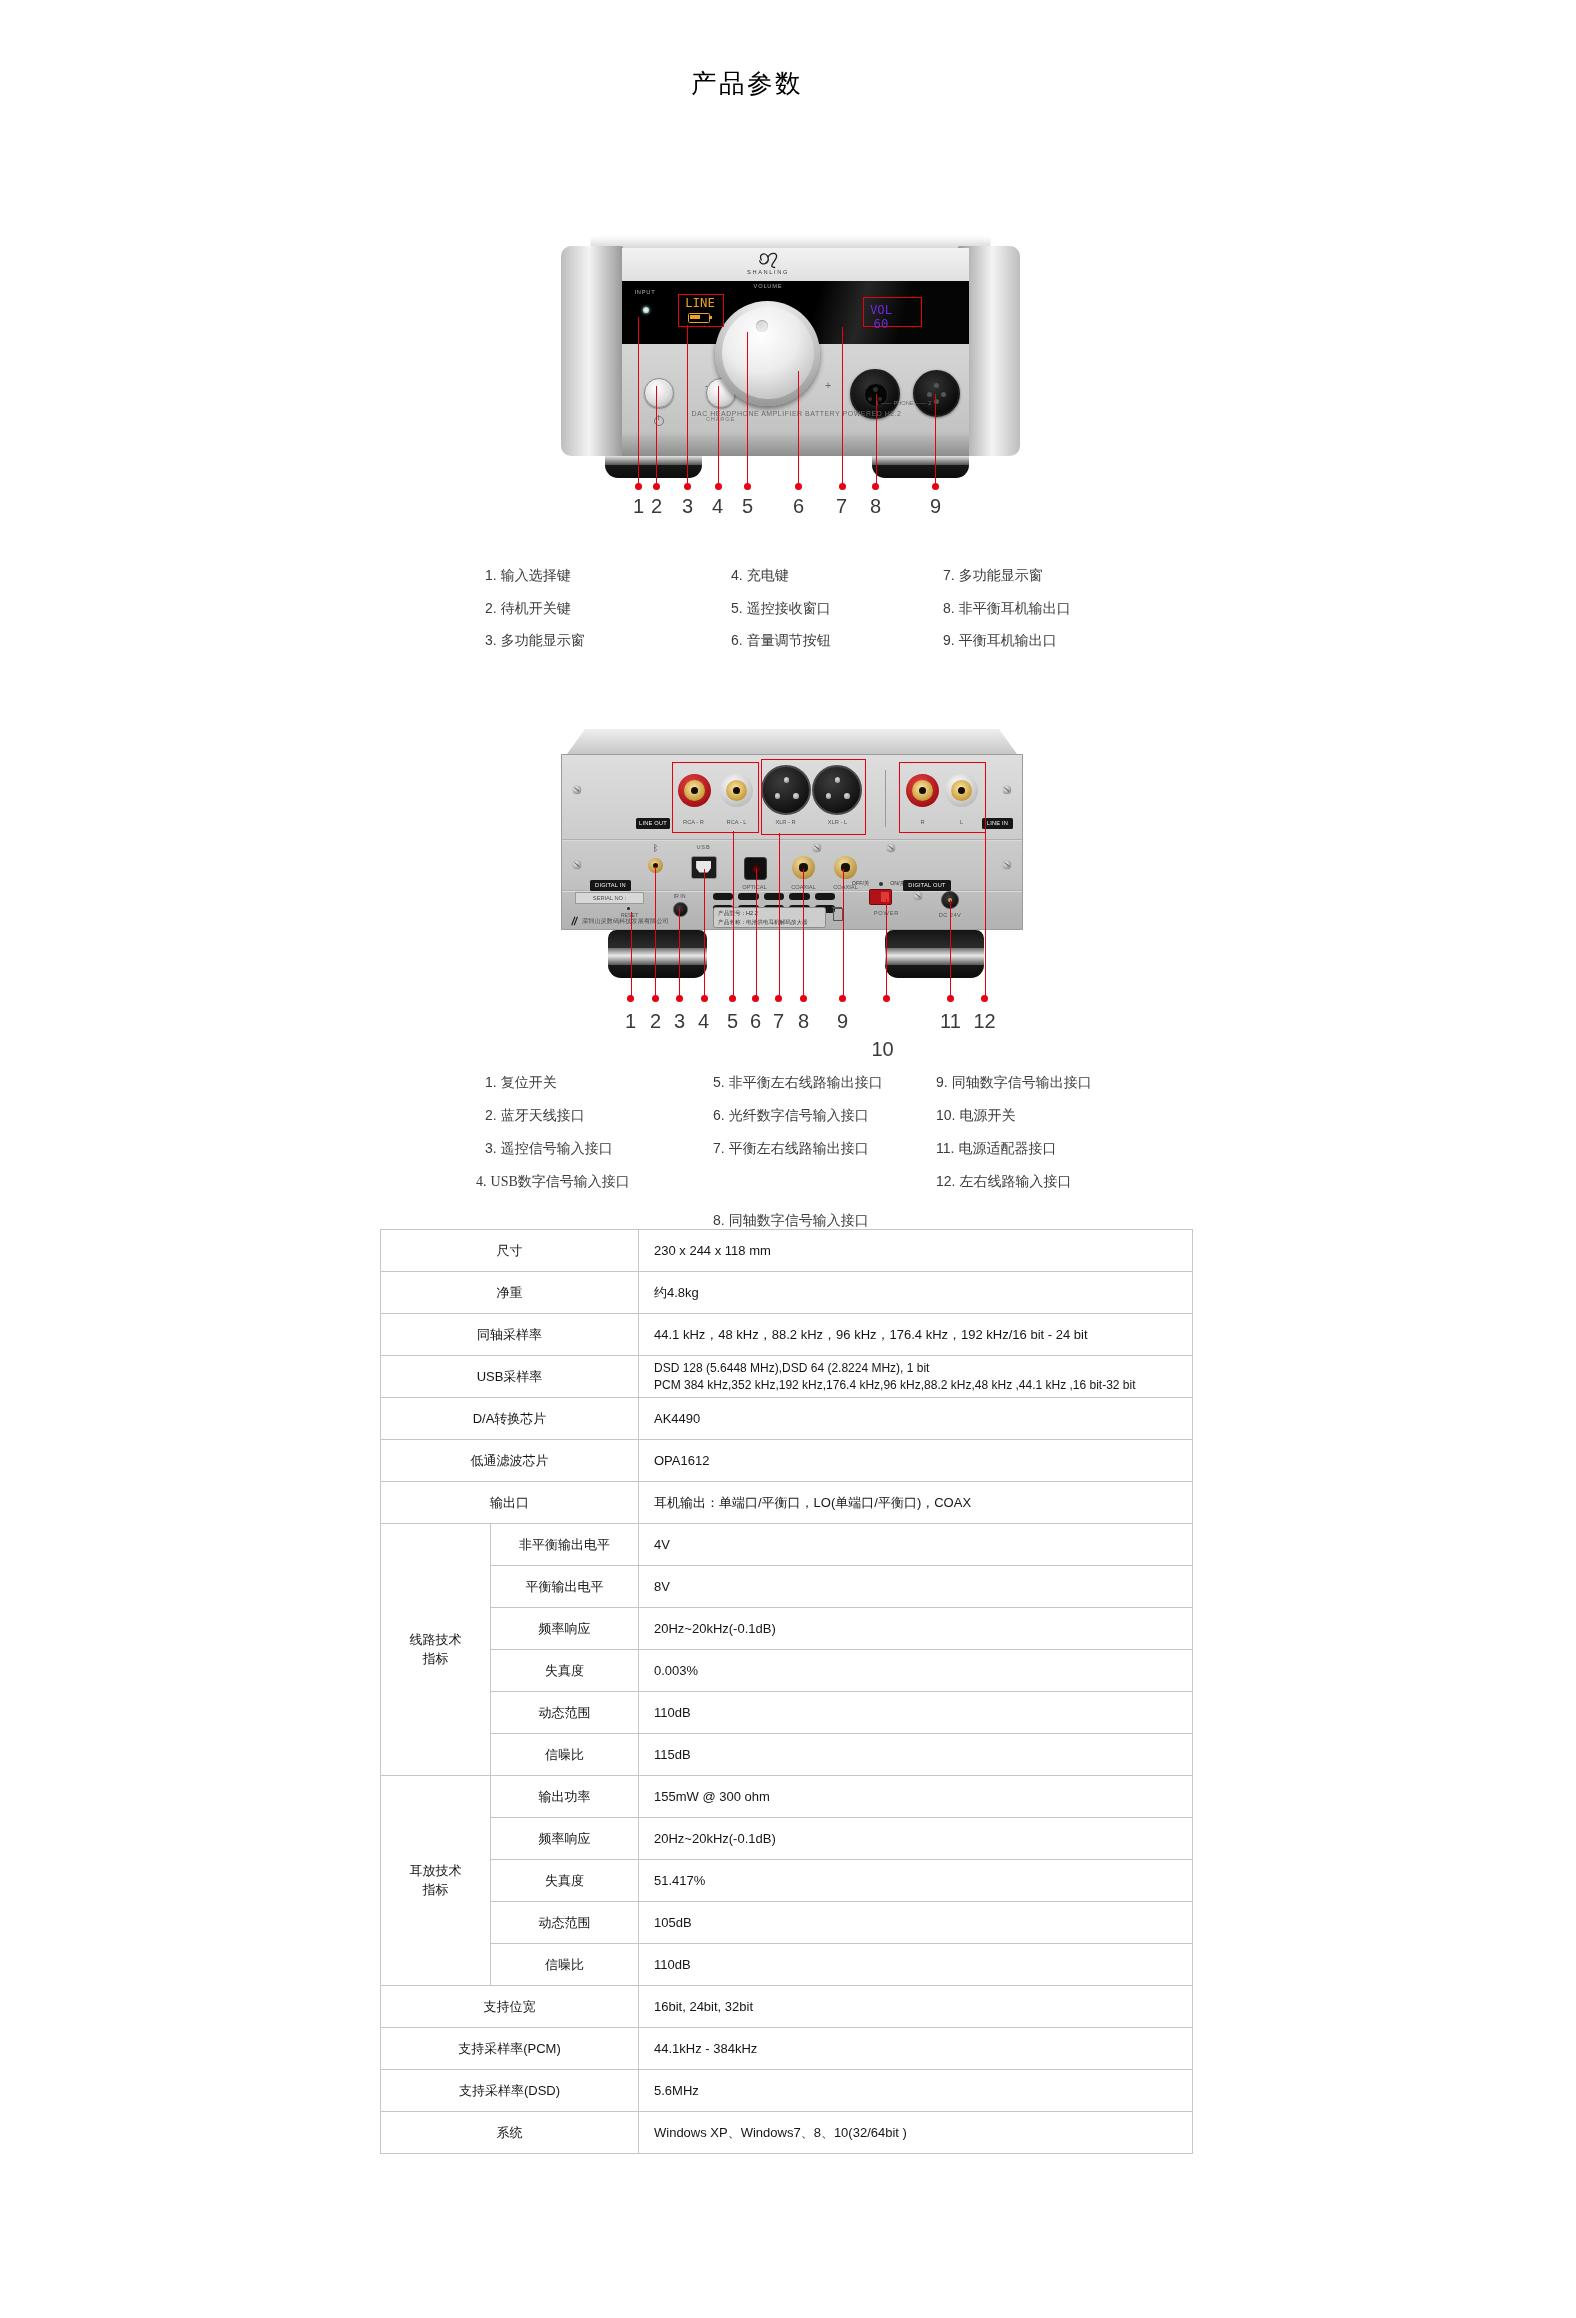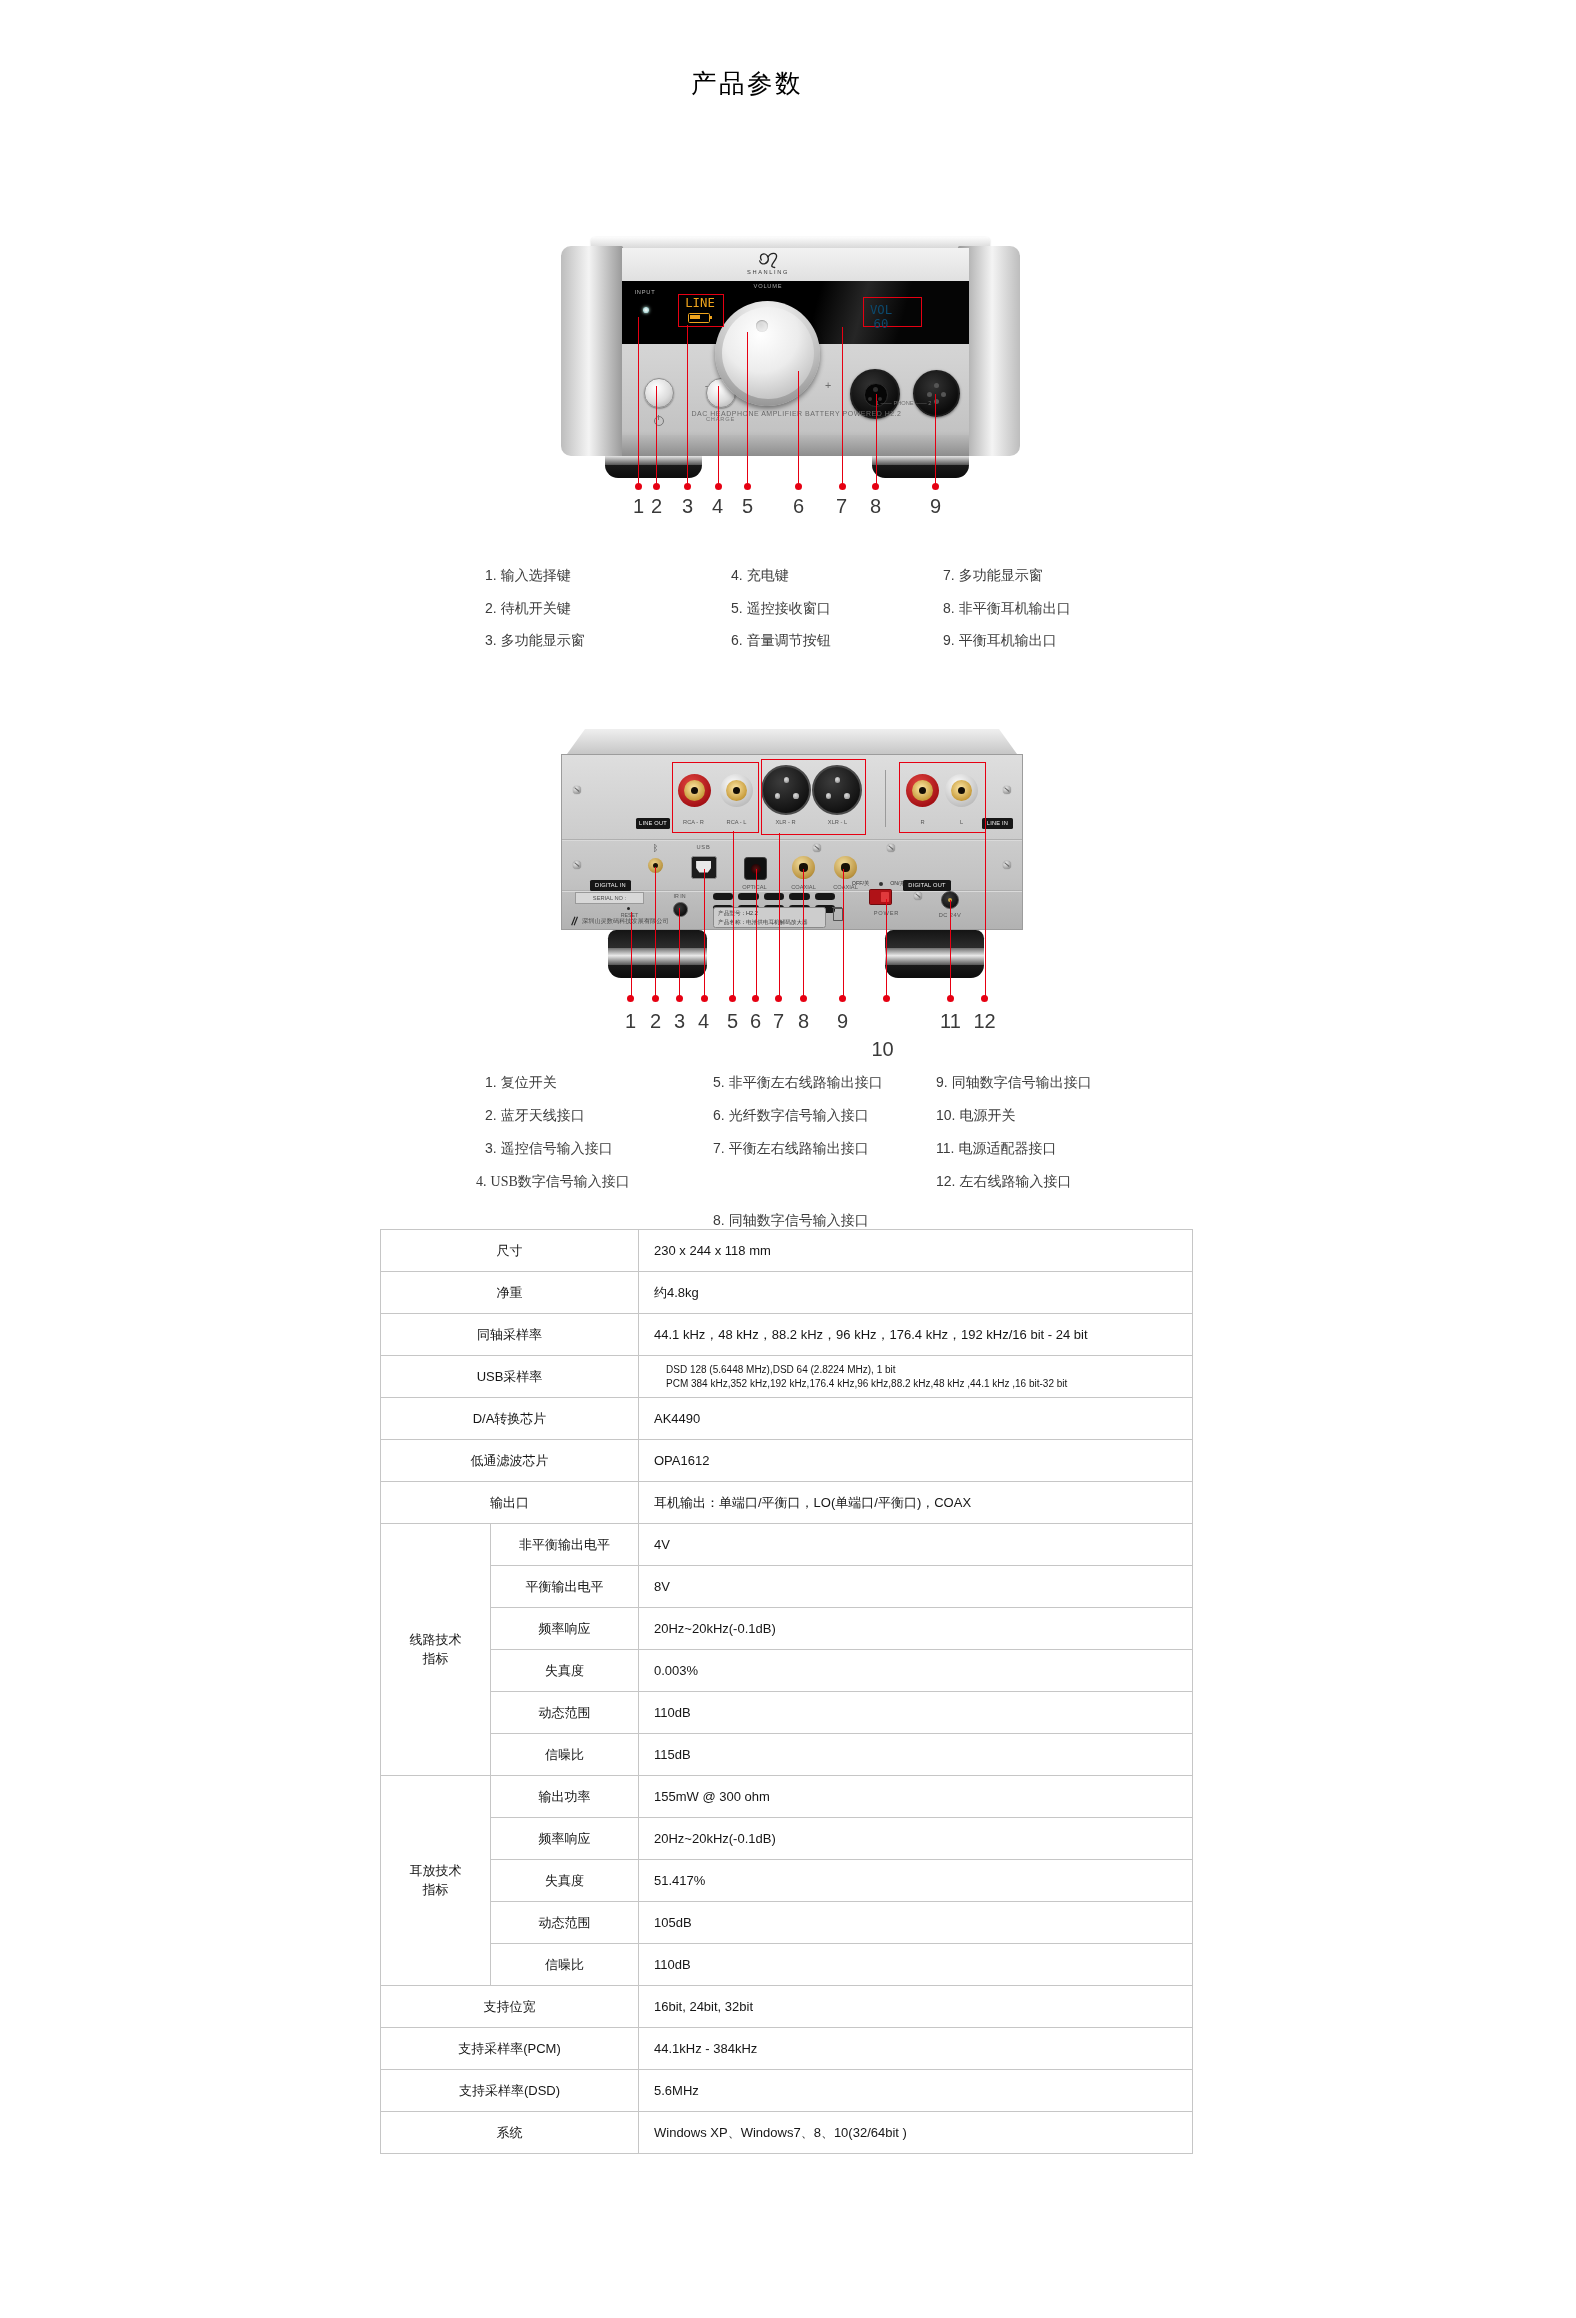--- a/index.html
+++ b/index.html
@@ -29,21 +29,21 @@
   .rca .hole{position:absolute;left:38%;top:38%;width:24%;height:24%;border-radius:50%;background:#120d05;}
   .xlr{position:absolute;border-radius:50%;background:radial-gradient(circle at 40% 32%,#3c3c3c,#161616 65%,#000);border:2.5px solid #4a4a4a;z-index:6;}
   .pin{position:absolute;width:5.7px;height:5.7px;border-radius:50%;background:radial-gradient(circle at 40% 35%,#ddd,#888);}
   
   table.spec{position:absolute;left:380px;top:1229px;border-collapse:collapse;table-layout:fixed;width:812px;z-index:5;}
   table.spec td{border:0.8px solid #c6c6c6;height:41px;font-size:13px;color:#161616;vertical-align:middle;padding:0;}
   table.spec td.lab{ text-align:center;}
   table.spec td.val{ text-align:left;padding-left:15px;}
   table.spec td.grp{ text-align:center;}
   table.spec td.grp div{width:59px;margin:0 auto;line-height:1.4;}
-  .usbline{font-size:10px;line-height:1.4;color:#161616;margin-left:12px;}
+  .usbline{font-size:12px;line-height:1.4;color:#161616;}
 </style>
 </head>
 <body>
 
 <div id="stage">
 
   <div class="page-title">产品参数</div>
 
   <div>
 
@@ -74,21 +74,21 @@
     <div class="rbox" style="left:678px;top:294px;width:44px;height:31px;"></div>
     <div class="abs" style="left:678px;top:296px;width:44px;text-align:center;font-family:'DejaVu Sans Mono',monospace;font-size:12.3px;color:#efa41d;z-index:31;">LINE</div>
     <div class="abs" style="left:688px;top:313px;width:20px;height:8.2px;border:1.2px solid #efa41d;border-radius:1.6px;z-index:31;">
       <div class="abs" style="left:0.8px;top:0.8px;width:10.7px;height:4.1px;background:#efa41d;"></div>
       <div class="abs" style="left:20px;top:1.6px;width:2.5px;height:3.3px;background:#efa41d;"></div>
     </div>
 
     <div class="tinytxt" style="left:735px;top:283px;width:66px;color:#a8a8a8;letter-spacing:0.8px;z-index:7;">VOLUME</div>
 
     <div class="rbox" style="left:863px;top:297px;width:57px;height:28px;"></div>
-    <div class="abs" style="left:863px;top:303px;width:36px;text-align:center;font-family:'DejaVu Sans Mono',monospace;font-size:12.3px;color:#0c4a6e;z-index:31;">VOL 60</div>
+    <div class="abs" style="left:863px;top:303px;width:36px;text-align:center;font-family:'DejaVu Sans Mono',monospace;font-size:12.3px;color:#6d28d9;z-index:31;">VOL 60</div>
 
     <div class="abs" style="left:715px;top:301px;width:105px;height:105px;border-radius:50%;background:radial-gradient(circle at 50% 18%,#fafafa,#bdbdbd 60%,#808080);box-shadow:0 2.5px 5px rgba(0,0,0,.45);z-index:8;"></div>
     <div class="abs" style="left:722px;top:307px;width:92px;height:92px;border-radius:50%;background:radial-gradient(circle at 42% 30%,#ffffff,#ececec 45%,#c2c2c2 80%,#a9a9a9);z-index:9;"></div>
     <div class="abs" style="left:756px;top:320px;width:11.5px;height:11.5px;border-radius:50%;background:radial-gradient(circle at 40% 35%,#d8d8d8,#f6f6f6);box-shadow:inset 0 0.8px 1.6px rgba(0,0,0,.35);z-index:10;"></div>
     <div class="abs" style="left:700px;top:379px;width:16.4px;text-align:center;font-size:10.7px;color:#6b6b6b;z-index:7;">–</div>
     <div class="abs" style="left:820px;top:379px;width:16.4px;text-align:center;font-size:10.7px;color:#6b6b6b;z-index:7;">+</div>
 
     <div class="abs" style="left:644px;top:378px;width:28px;height:28px;border-radius:50%;border:0.8px solid #8f8f8f;background:radial-gradient(circle at 40% 32%,#fff,#dcdcdc 55%,#a8a8a8);box-shadow:0 0.8px 1.6px rgba(0,0,0,.4);z-index:7;"></div>
     <div class="abs" style="left:706px;top:378px;width:28px;height:28px;border-radius:50%;border:0.8px solid #8f8f8f;background:radial-gradient(circle at 40% 32%,#fff,#dcdcdc 55%,#a8a8a8);box-shadow:0 0.8px 1.6px rgba(0,0,0,.4);z-index:7;"></div>
     <div class="abs" style="left:654px;top:416px;width:8.2px;height:8.2px;border:0.8px solid #777;border-radius:50%;z-index:7;">

